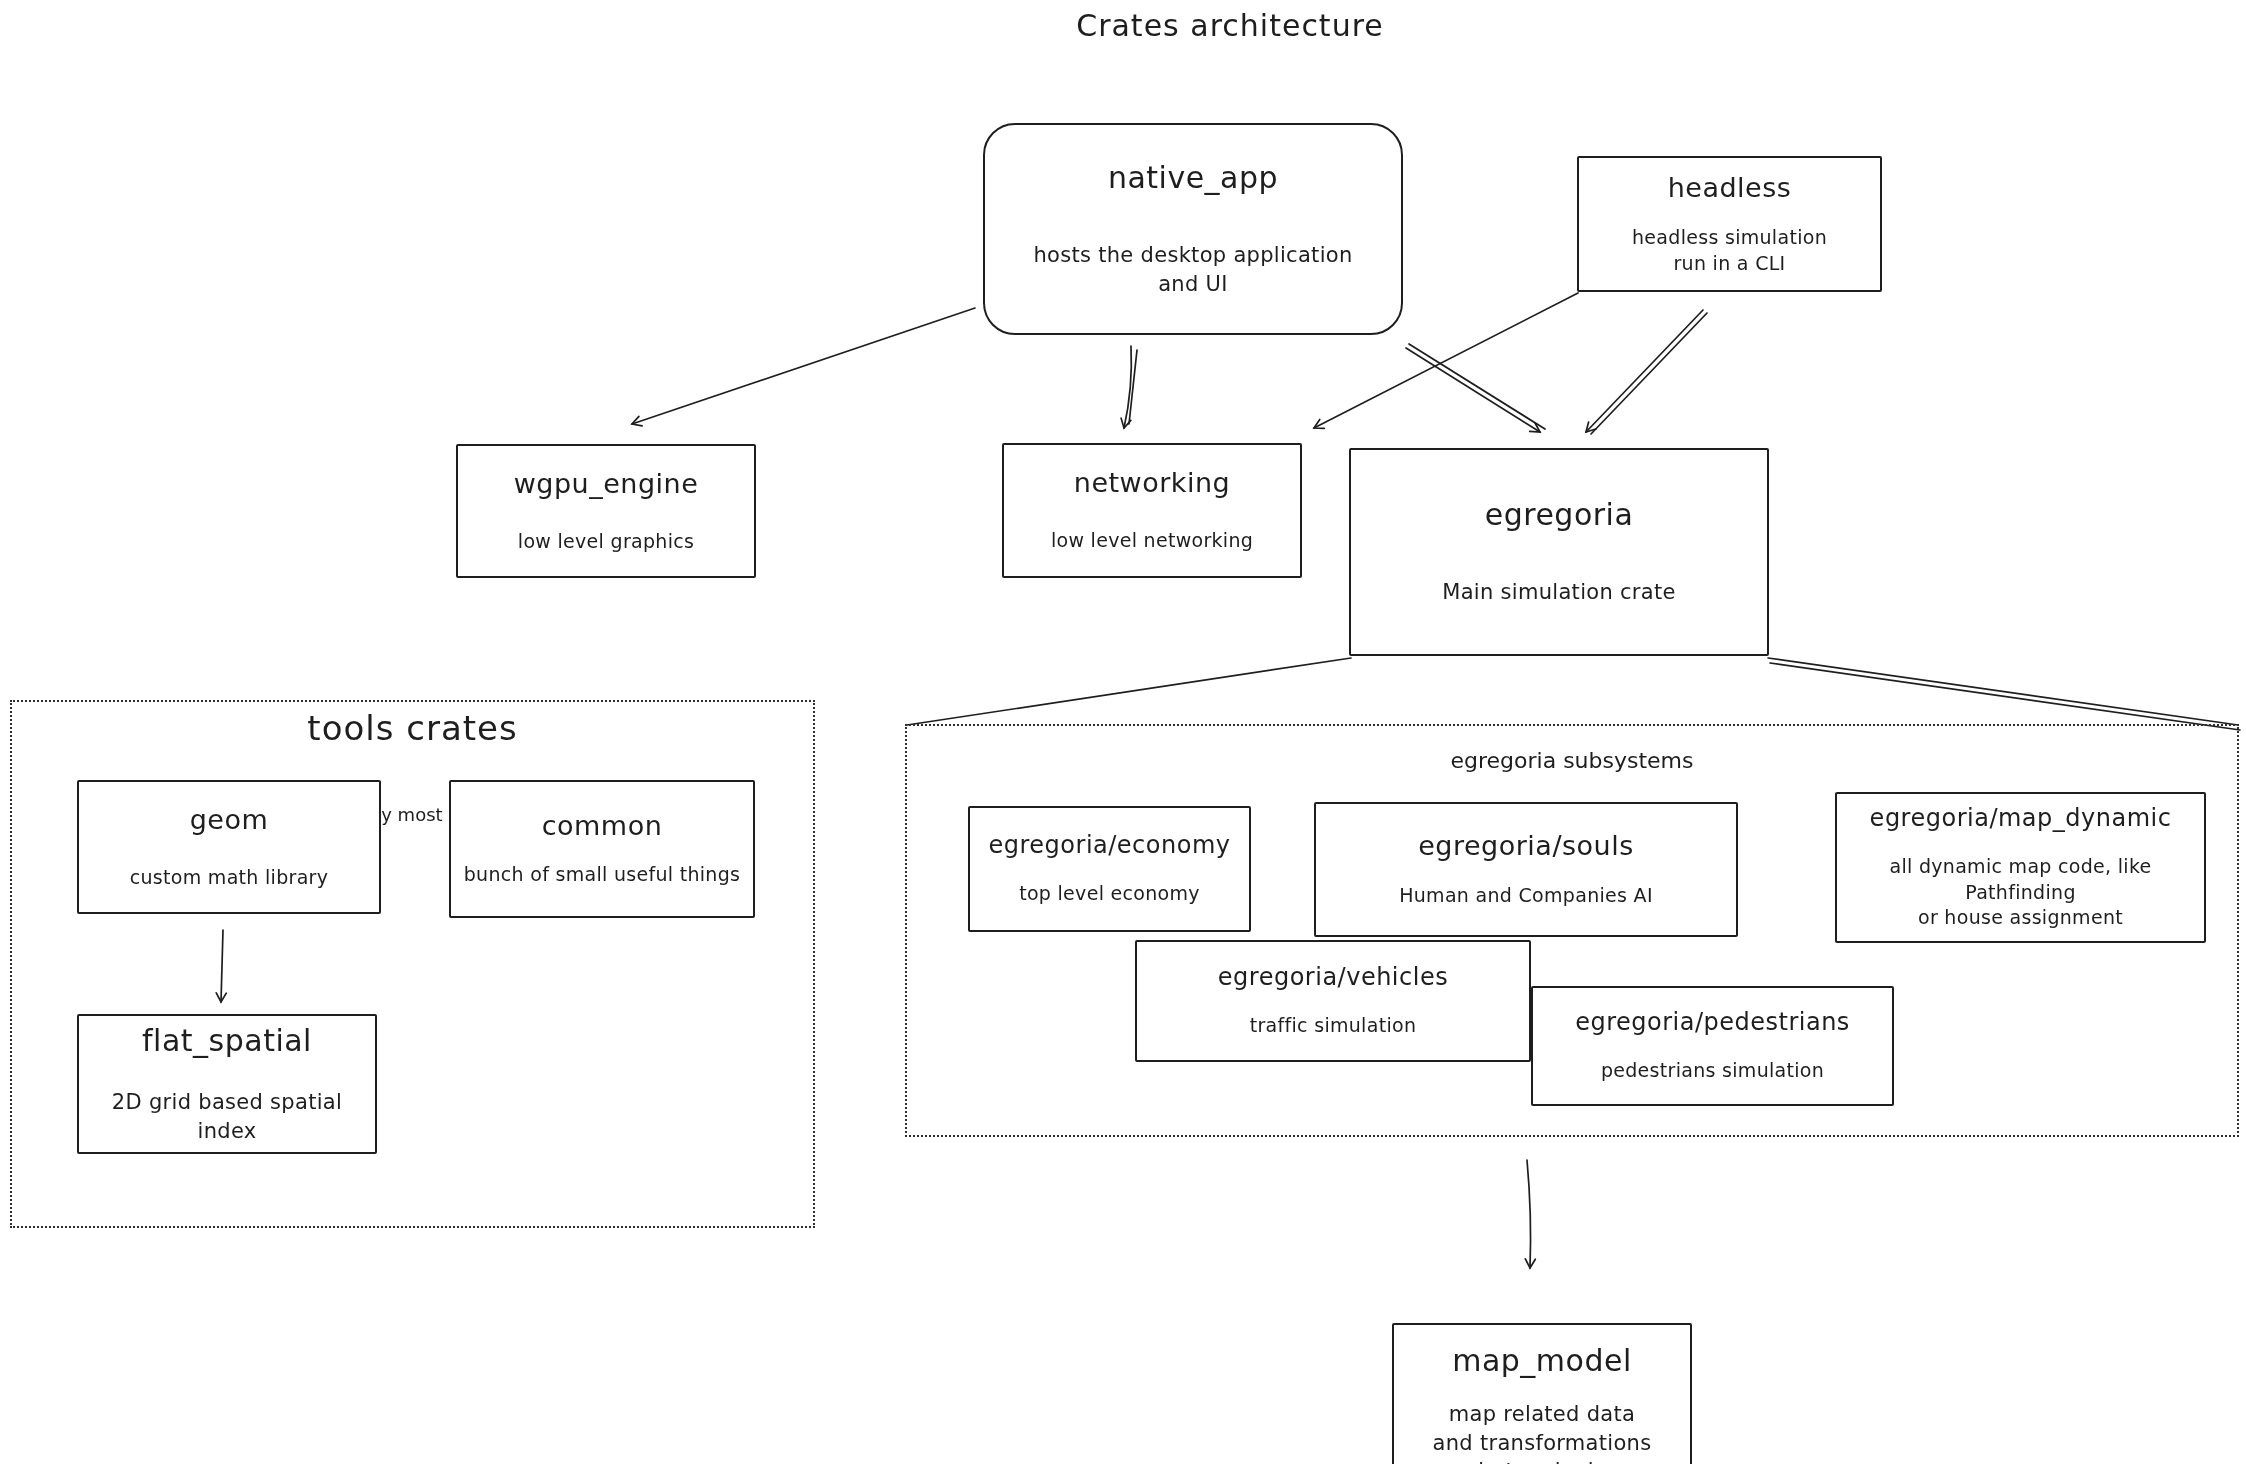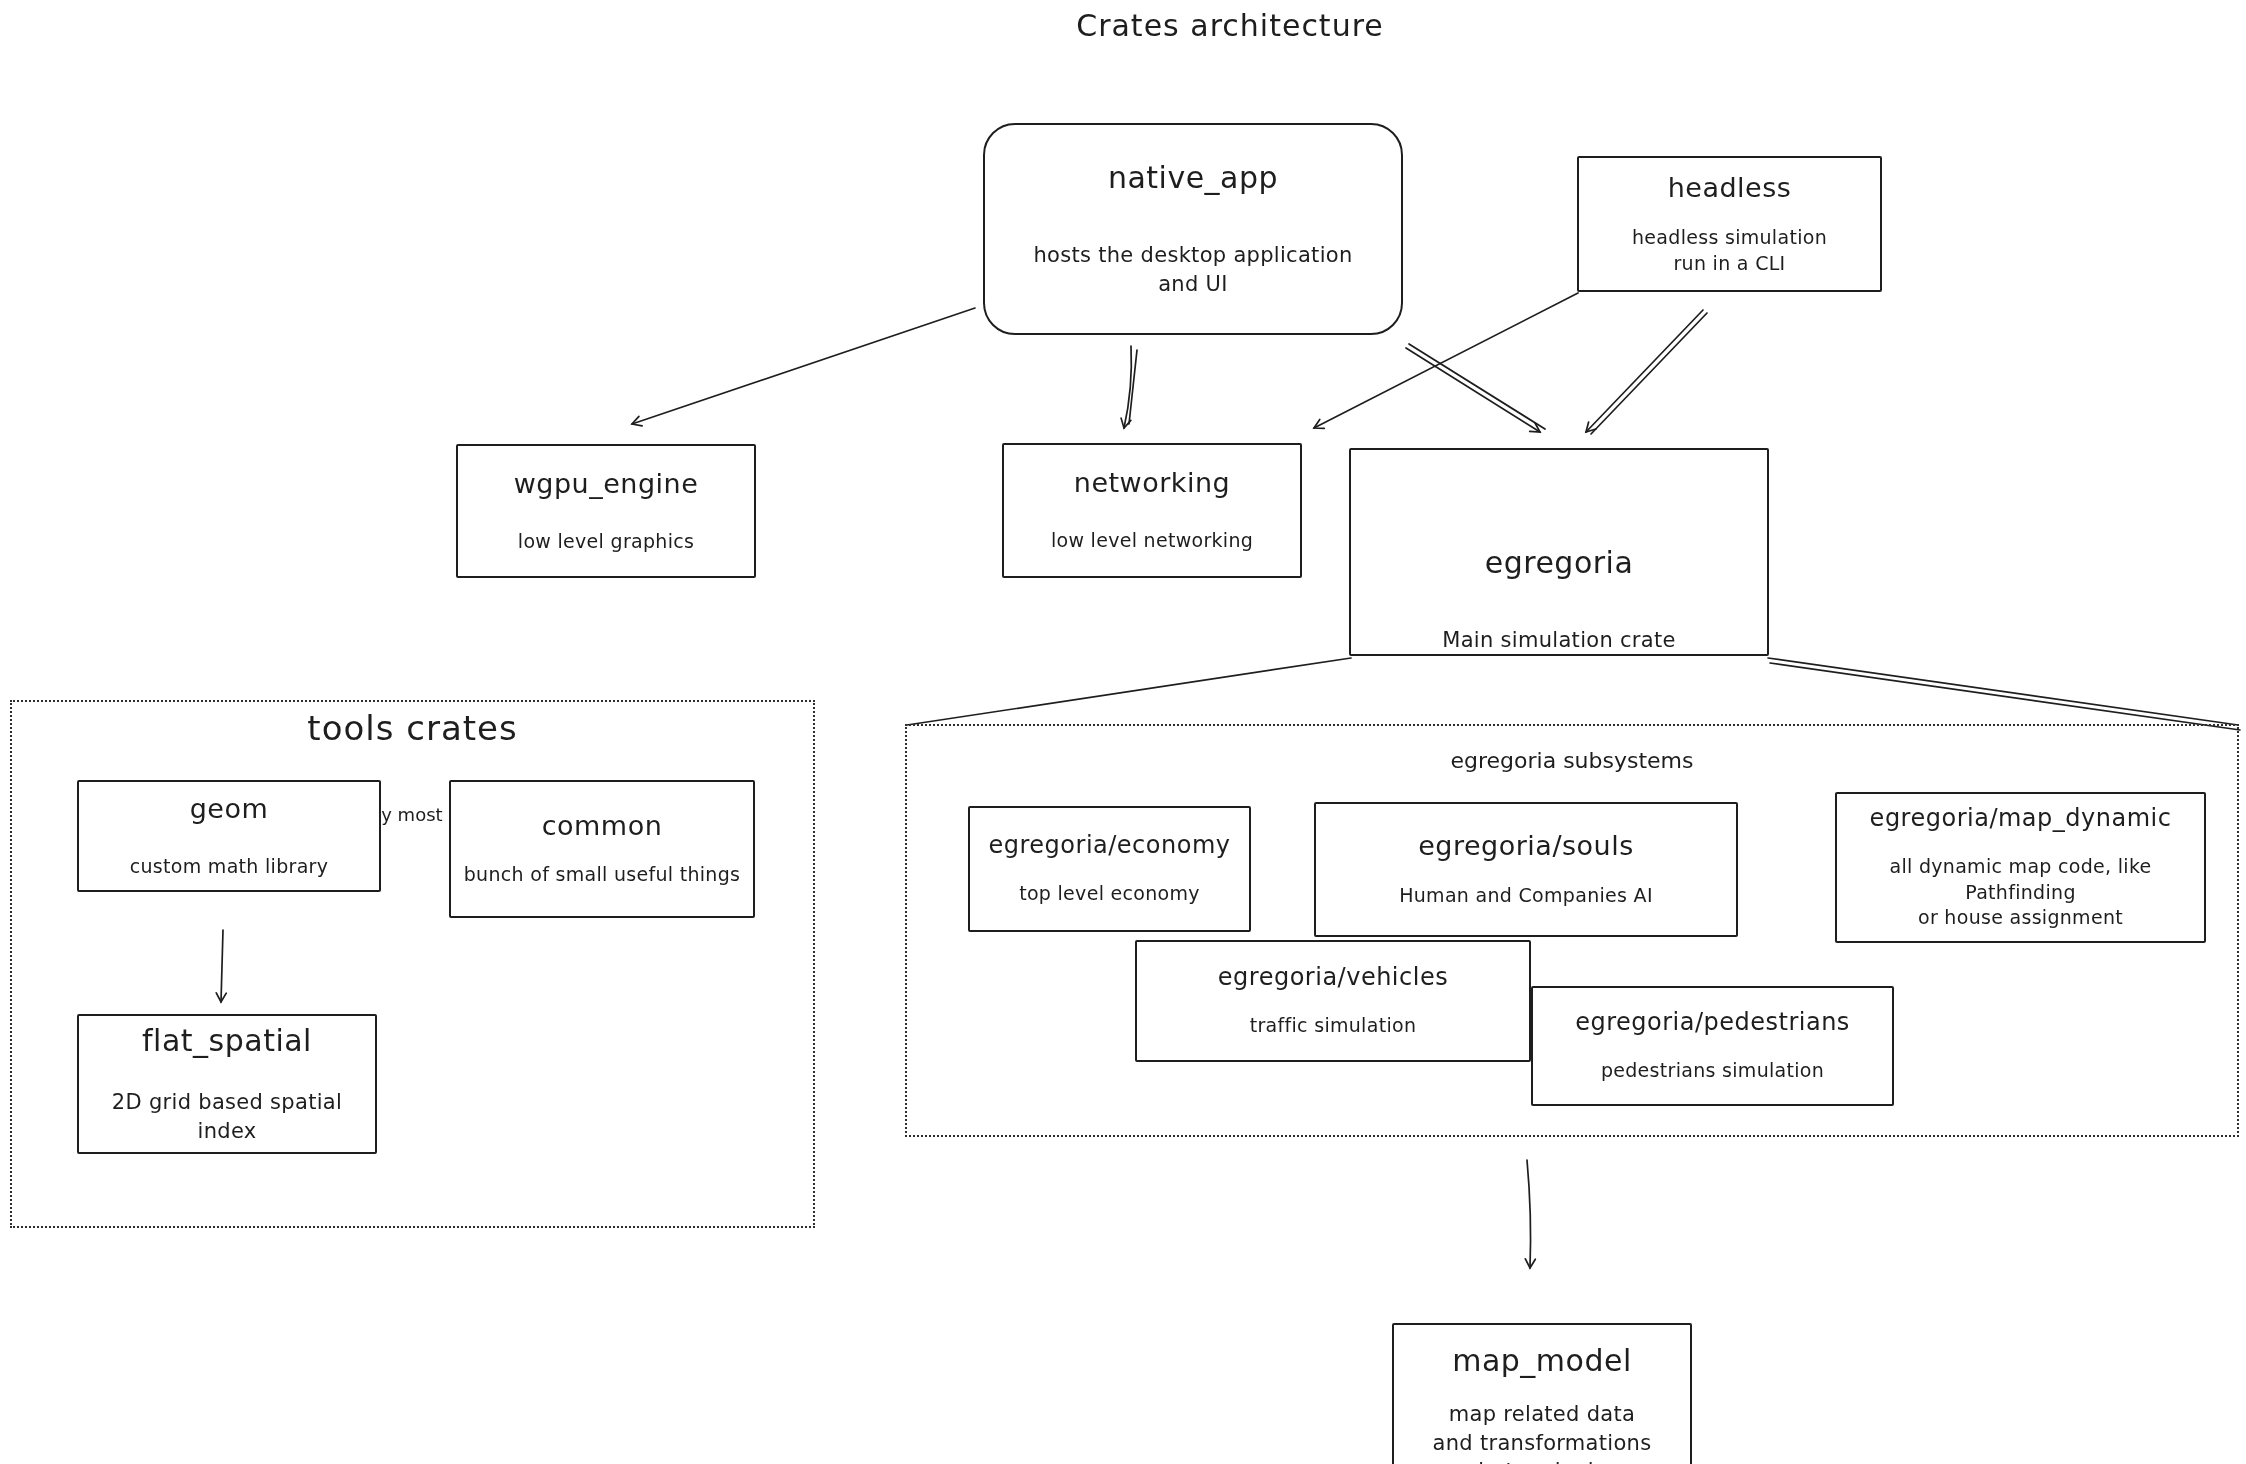--- a/index.html
+++ b/index.html
@@ -48,22 +48,22 @@
     box-sizing: border-box;
     background: transparent;
   }
   .group-label { position: absolute; text-align: center; }
 
   
   #n-native-app   { left:  983px; top:  123px; width: 420px; height: 212px; border-radius: 32px; }
   #n-headless     { left: 1577px; top:  156px; width: 305px; height: 136px; }
   #n-wgpu-engine  { left:  456px; top:  444px; width: 300px; height: 134px; }
   #n-networking   { left: 1002px; top:  443px; width: 300px; height: 135px; }
-  #n-egregoria    { left: 1349px; top:  448px; width: 420px; height: 208px; justify-content: flex-end; }
-  #n-geom         { left:   77px; top:  780px; width: 304px; height: 112px; }
+  #n-egregoria    { left: 1349px; top:  448px; width: 420px; height: 208px; }
+  #n-geom         { left:   77px; top:  780px; width: 304px; height: 134px; }
   #n-common       { left:  449px; top:  780px; width: 306px; height: 138px; gap: 21px; }
   #n-flat-spatial { left:   77px; top: 1014px; width: 300px; height: 140px; }
   #n-economy      { left:  968px; top:  806px; width: 283px; height: 126px; }
   #n-souls        { left: 1314px; top:  802px; width: 424px; height: 135px; }
   #n-map-dynamic  { left: 1835px; top:  792px; width: 371px; height: 151px; }
   #n-vehicles     { left: 1135px; top:  940px; width: 396px; height: 122px; }
   #n-pedestrians  { left: 1531px; top:  986px; width: 363px; height: 120px; justify-content: center; }
   #n-map-model    { left: 1392px; top: 1275px; width: 300px; height: 183px; margin-top: 48px; }
 
   

